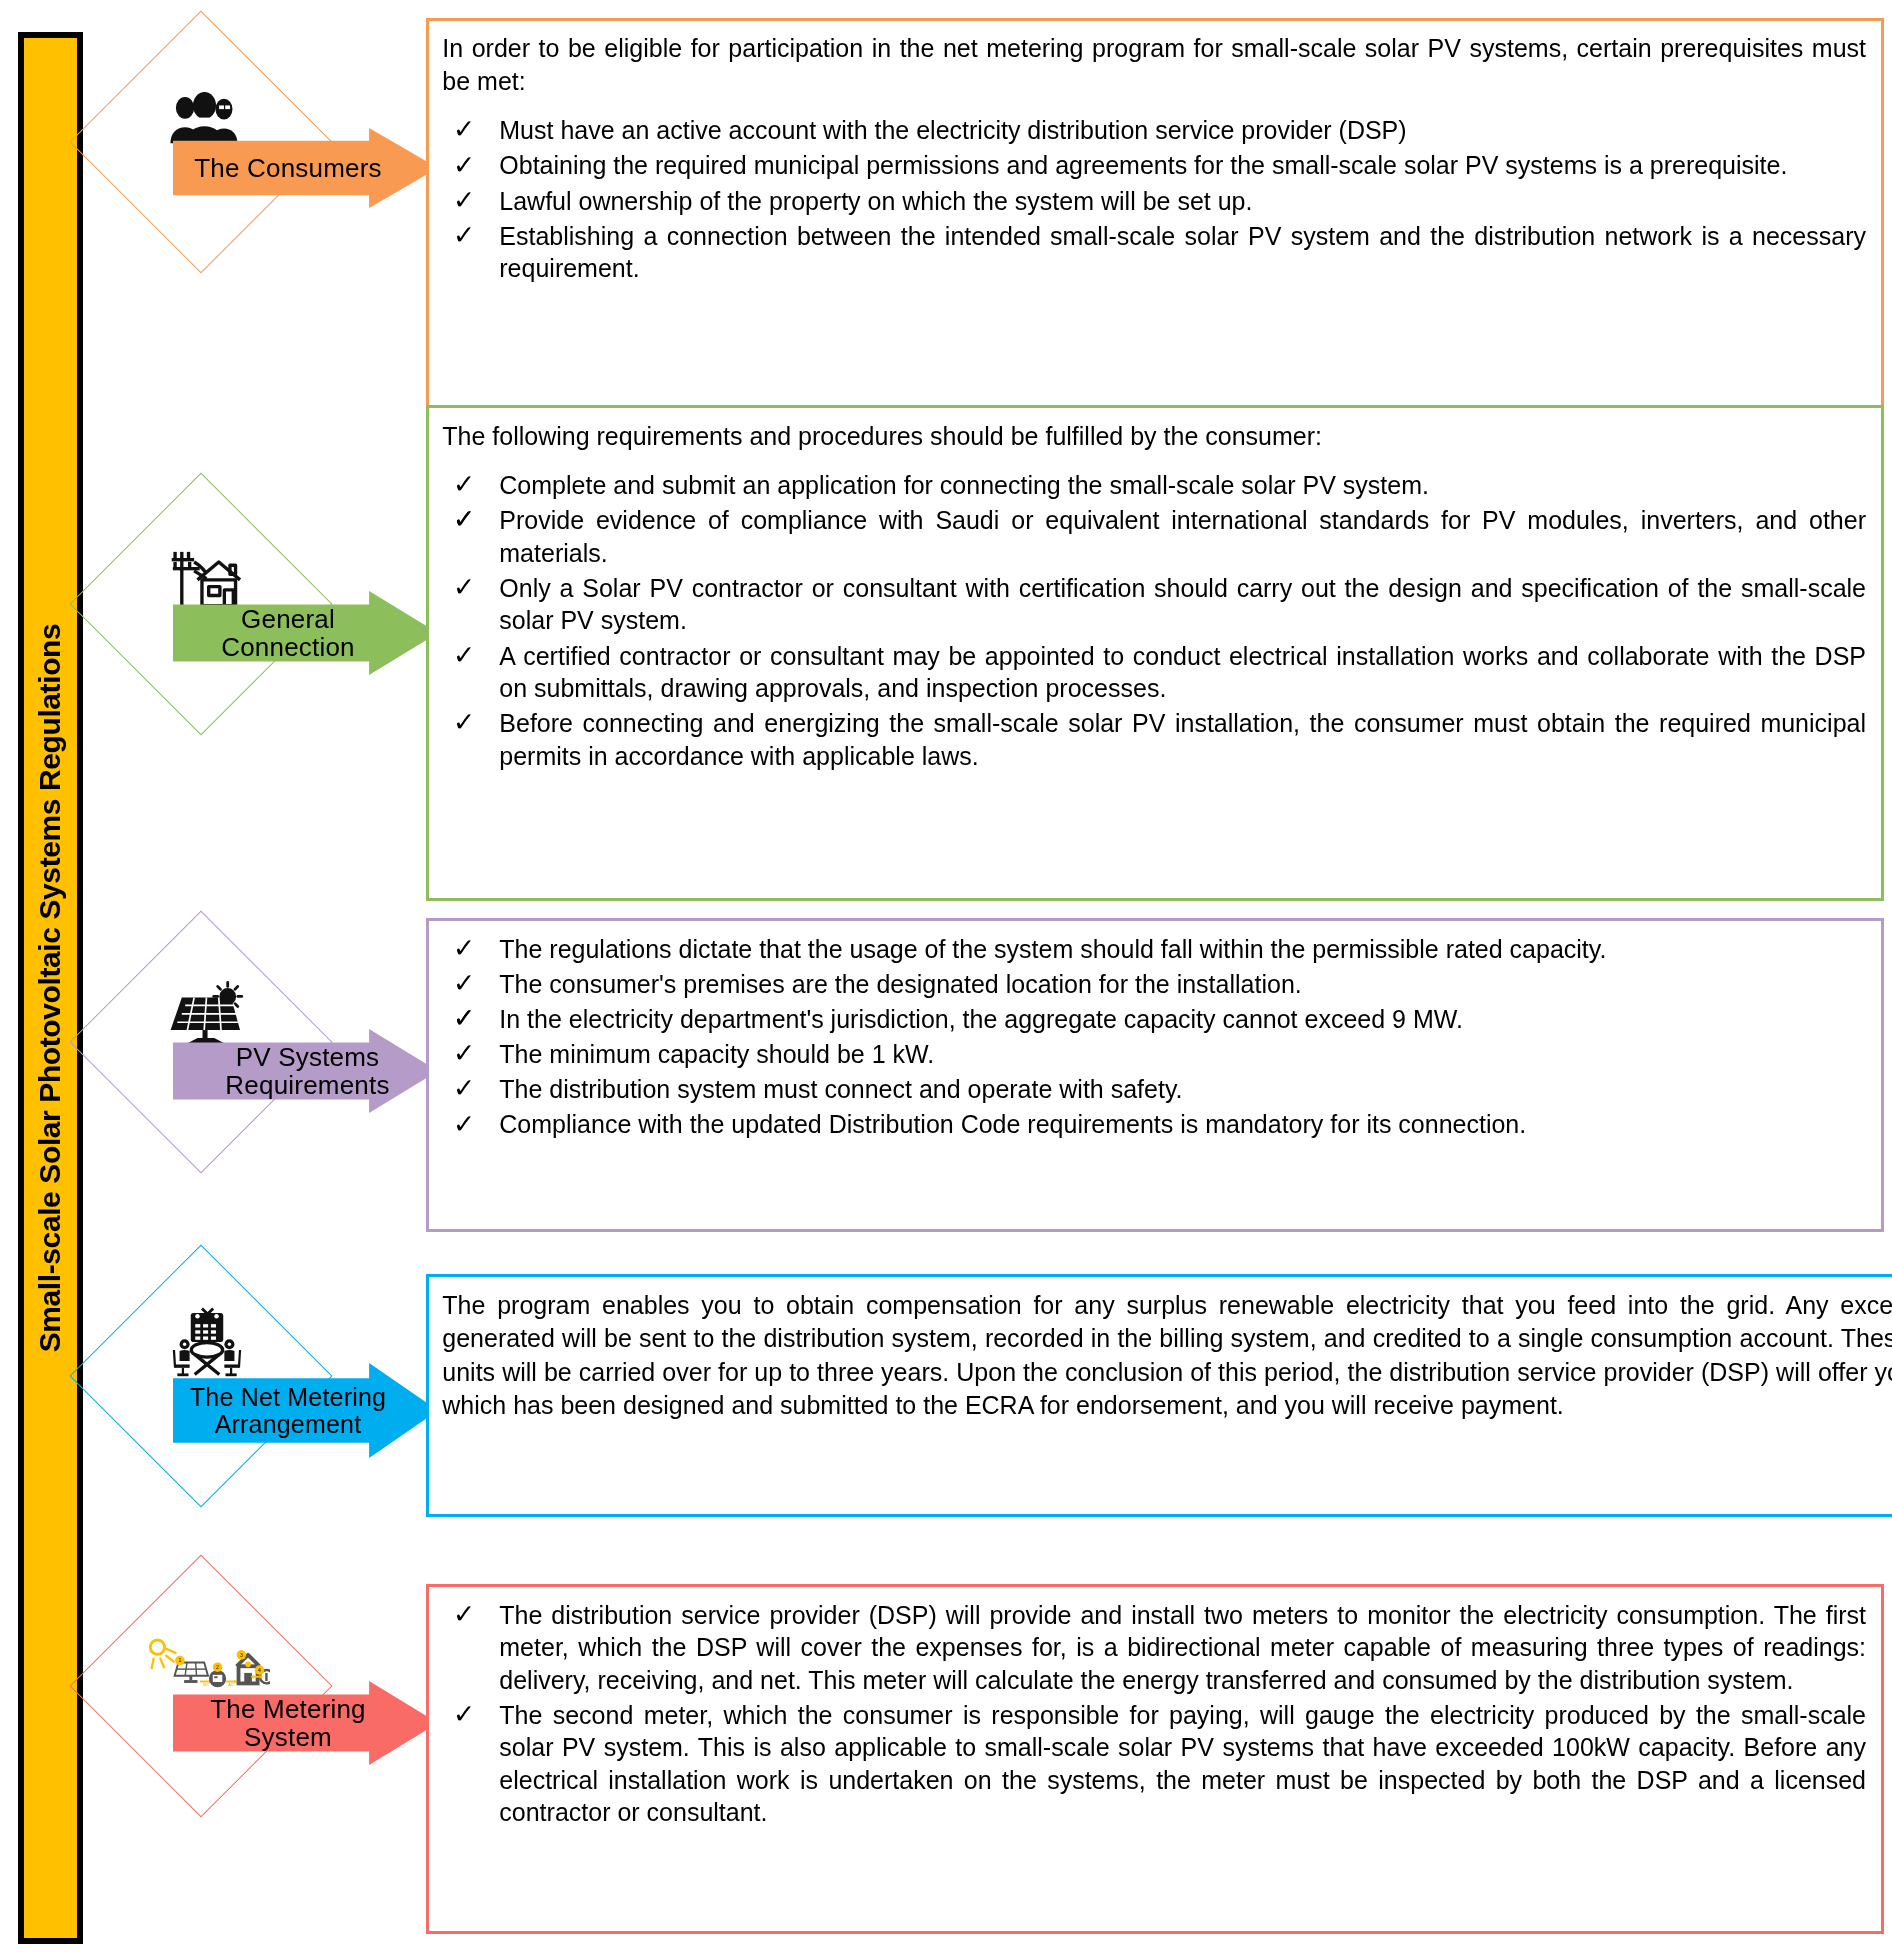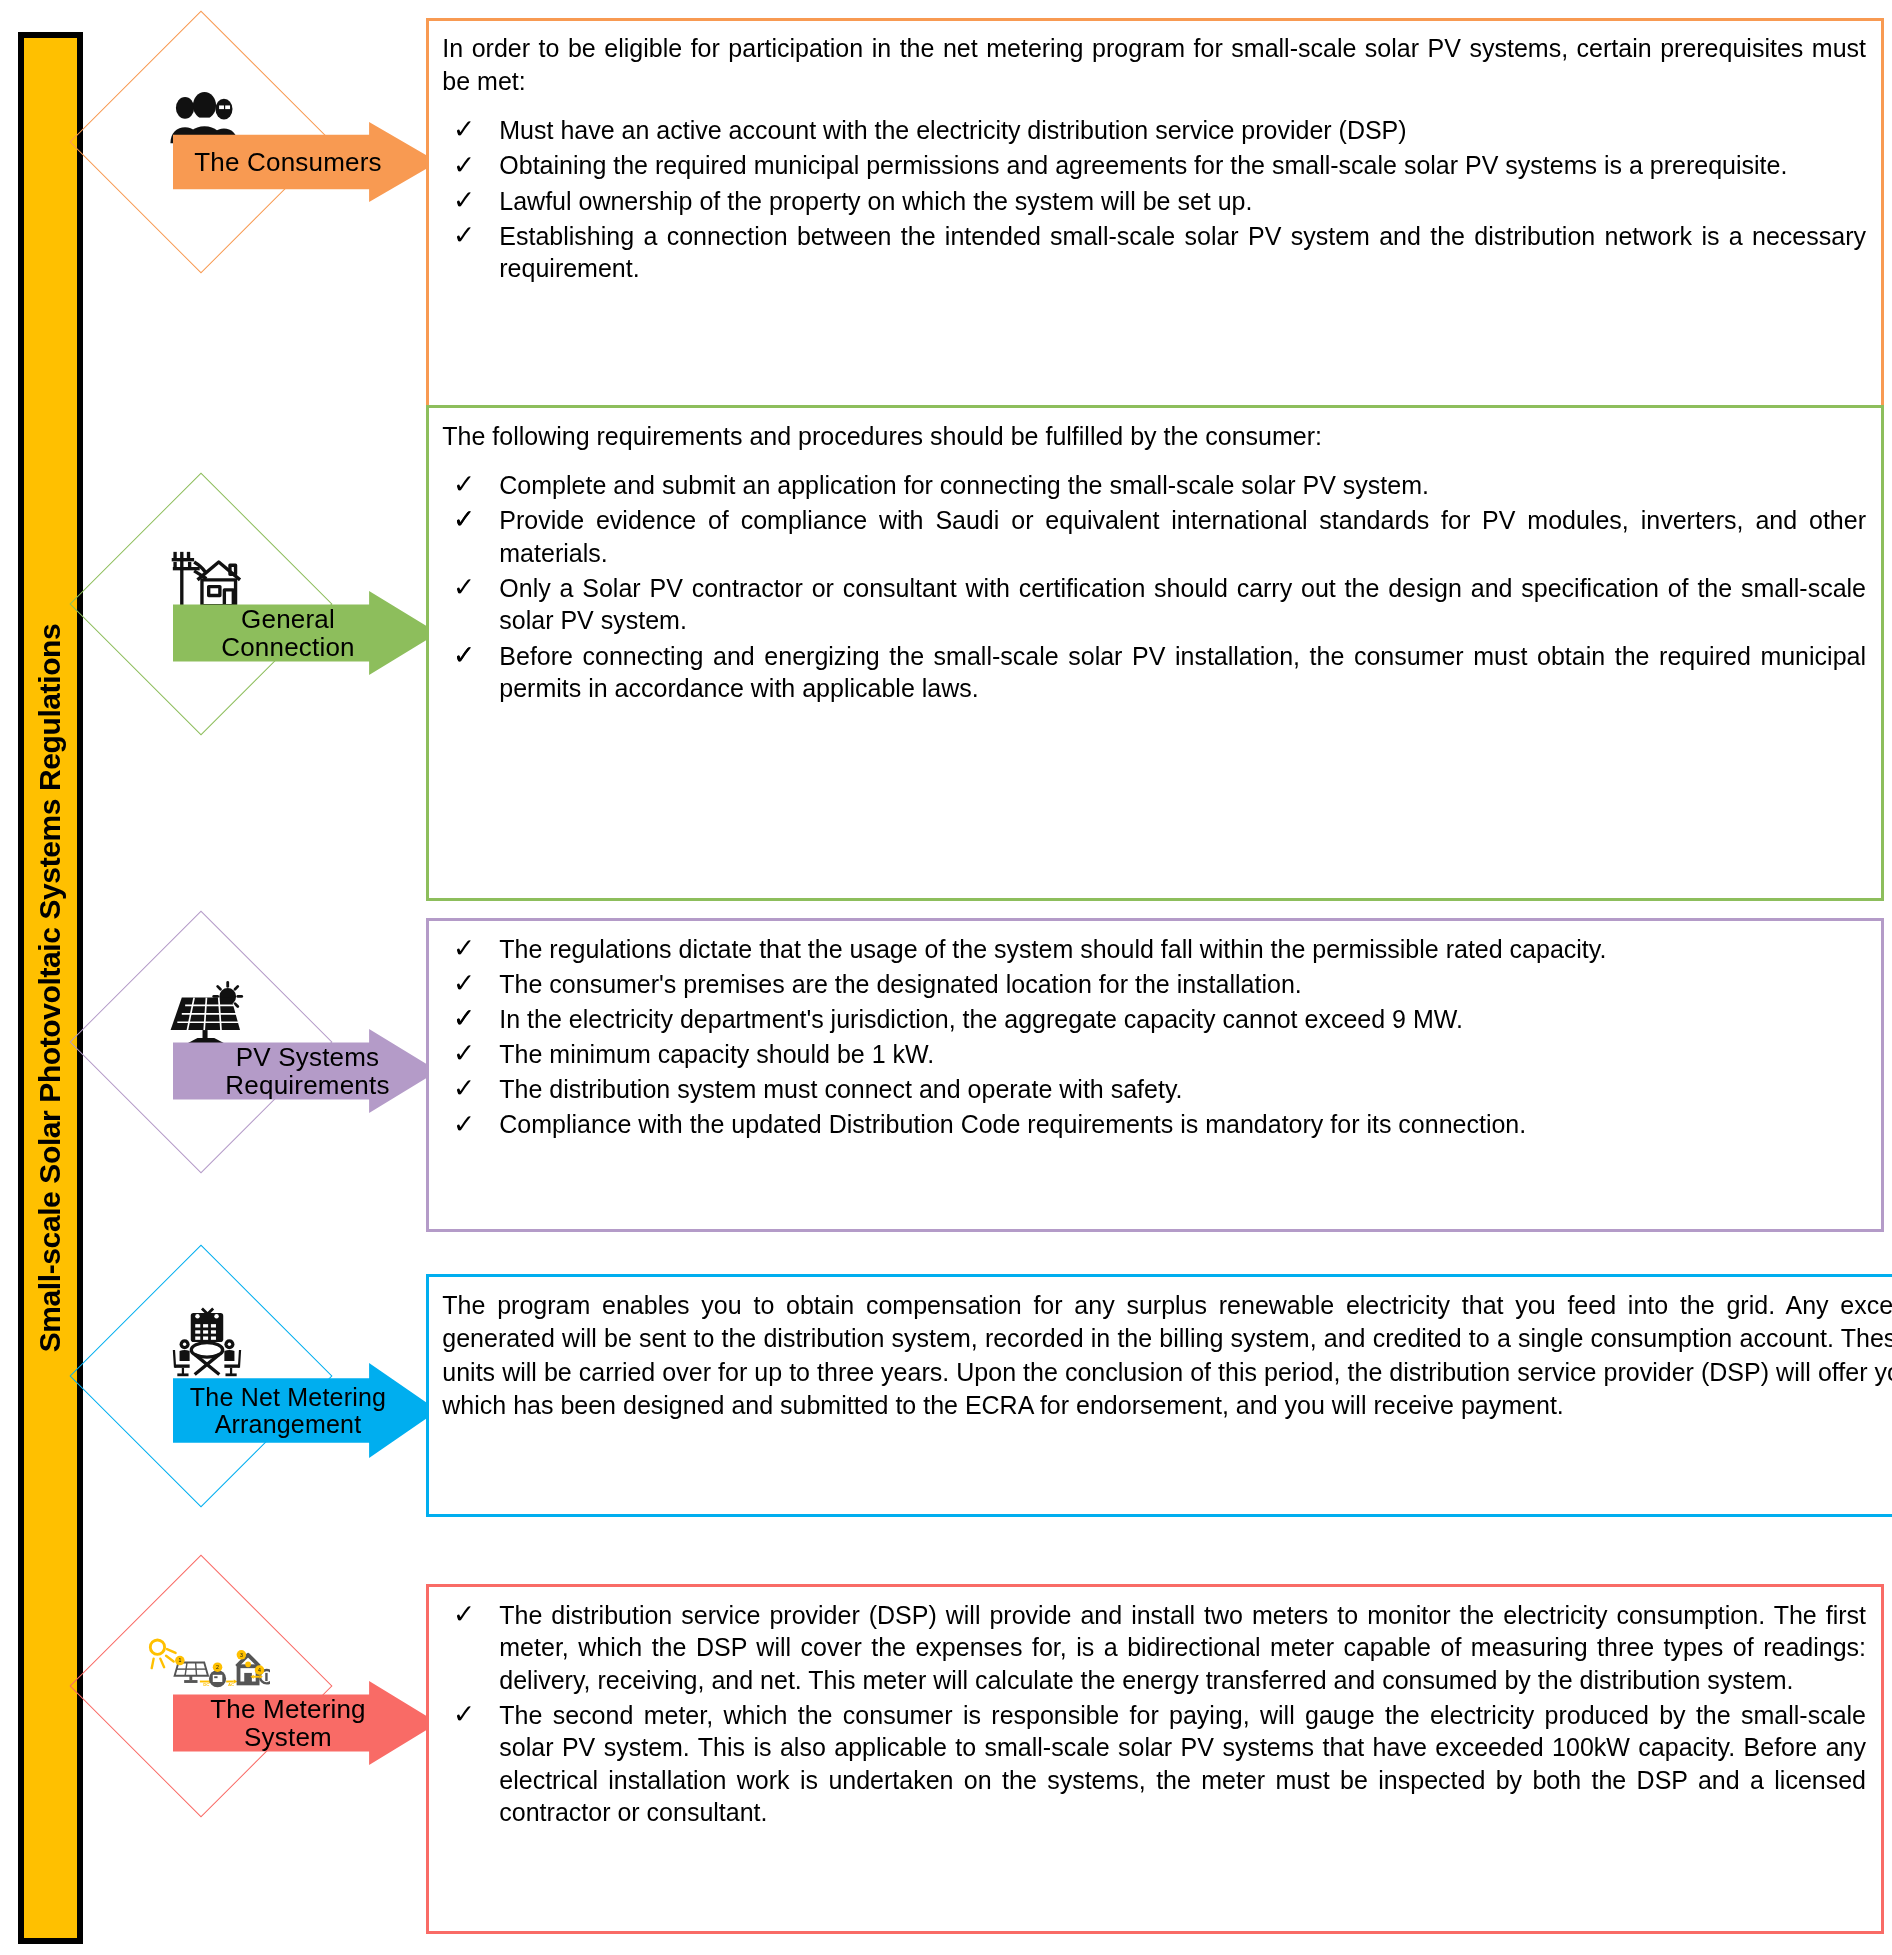--- a/index.html
+++ b/index.html
@@ -151,21 +151,21 @@
         <path d="M4 88c0-17 11-26 24-26s24 9 24 26z"></path>
         <ellipse cx="92" cy="32" rx="14" ry="17"></ellipse>
         <path d="M70 88c0-16 10-24 22-24s22 8 22 24z"></path>
         <rect x="84" y="26" width="8" height="6" fill="#fff"></rect>
         <rect x="94" y="26" width="8" height="6" fill="#fff"></rect>
         <ellipse cx="60" cy="26" rx="19" ry="22"></ellipse>
         <path d="M30 90c0-20 13-30 30-30s30 10 30 30z"></path>
         <path d="M52 46h16v12h-16z" fill="#fff"></path>
       </svg>
       </div>
-      <div class="arrow" style="left: 173px; top: 122px; width: 265px; height: 80px; background: rgb(248, 154, 82); clip-path: polygon(0% 16%, 74% 16%, 74% 0%, 100% 50%, 74% 100%, 74% 84%, 0% 84%);">
+      <div class="arrow" style="left: 173px; top: 128px; width: 265px; height: 80px; background: rgb(248, 154, 82); clip-path: polygon(0% 16%, 74% 16%, 74% 0%, 100% 50%, 74% 100%, 74% 84%, 0% 84%);">
         <div class="arrow-label" style="font-size: 26px; padding-right: 35px;">The Consumers</div>
       </div>
       <div class="content-box" style="left: 426px; top: 17.7px; width: 1458px; height: 400px; border: 3.1px solid rgb(248, 154, 82);">
         <p class="intro">In order to be eligible for participation in the net metering program for small-scale solar PV systems, certain prerequisites must be met:</p>
         <ul class="bullets">
           <li><span class="tick">✓</span><span>Must have an active account with the electricity distribution service provider (DSP)</span></li>
           <li><span class="tick">✓</span><span>Obtaining the required municipal permissions and agreements for the small-scale solar PV systems is a prerequisite.</span></li>
           <li><span class="tick">✓</span><span>Lawful ownership of the property on which the system will be set up.</span></li>
           <li><span class="tick">✓</span><span>Establishing a connection between the intended small-scale solar PV system and the distribution network is a necessary requirement.</span></li>
         </ul>
@@ -192,21 +192,21 @@
       <div class="arrow" style="left: 173px; top: 591px; width: 265px; height: 84px; background: rgb(141, 190, 92); clip-path: polygon(0% 16%, 74% 16%, 74% 0%, 100% 50%, 74% 100%, 74% 84%, 0% 84%);">
         <div class="arrow-label" style="font-size: 26px; padding-right: 35px;">General Connection</div>
       </div>
       <div class="content-box" style="left: 426px; top: 405px; width: 1458px; height: 496px; border: 3.1px solid rgb(141, 190, 92);">
         <p class="intro">The following requirements and procedures should be fulfilled by the consumer:</p>
         <ul class="bullets">
           <li><span class="tick">✓</span><span>Complete and submit an application for connecting the small-scale solar PV system.</span></li>
           <li><span class="tick">✓</span></li>
           <li><span class="tick">✓</span><span>Provide evidence of compliance with Saudi or equivalent international standards for PV modules, inverters, and other materials.</span></li>
           <li><span class="tick">✓</span><span>Only a Solar PV contractor or consultant with certification should carry out the design and specification of the small-scale solar PV system.</span></li>
-          <li><span class="tick">✓</span></li>
+          <li><span class="tick">✓</span><span>A certified contractor or consultant may be appointed to conduct electrical installation works and collaborate with the DSP on submittals, drawing approvals, and inspection processes.</span></li>
           <li><span class="tick">✓</span><span>Before connecting and energizing the small-scale solar PV installation, the consumer must obtain the required municipal permits in accordance with applicable laws.</span></li>
         </ul>
       </div>
       <div class="diamond" style="left: 108px; top: 949px; width: 186px; height: 186px; border: 1.8px solid rgb(180, 155, 200);"></div>
       <div class="diamond-icon" style="left: 165px; top: 980px; width: 84px; height: 71px;">
         <svg viewBox="0 0 150 120" width="84" height="71" fill="#111">
         <circle cx="112" cy="26" r="15"></circle>
         <g stroke="#111" stroke-width="5" stroke-linecap="round">
           <line x1="112" y1="1" x2="112" y2="8"></line>
           <line x1="112" y1="44" x2="112" y2="51"></line>

